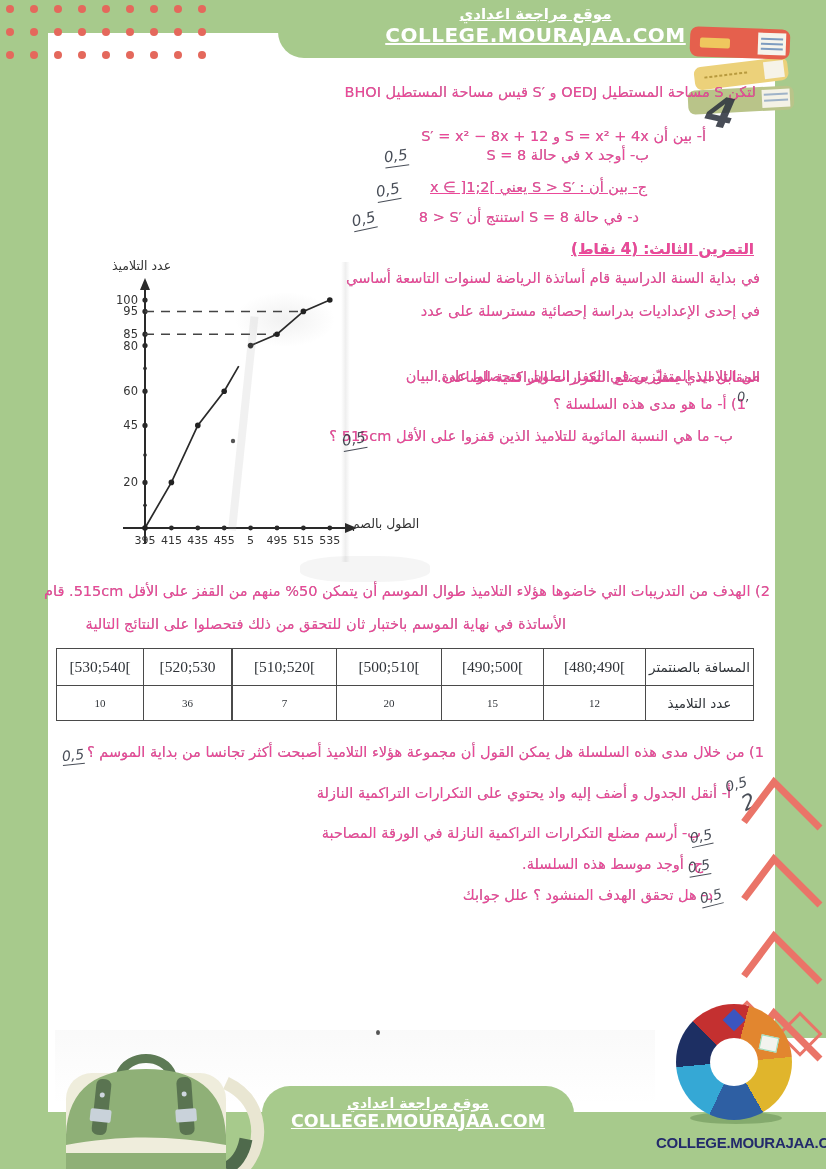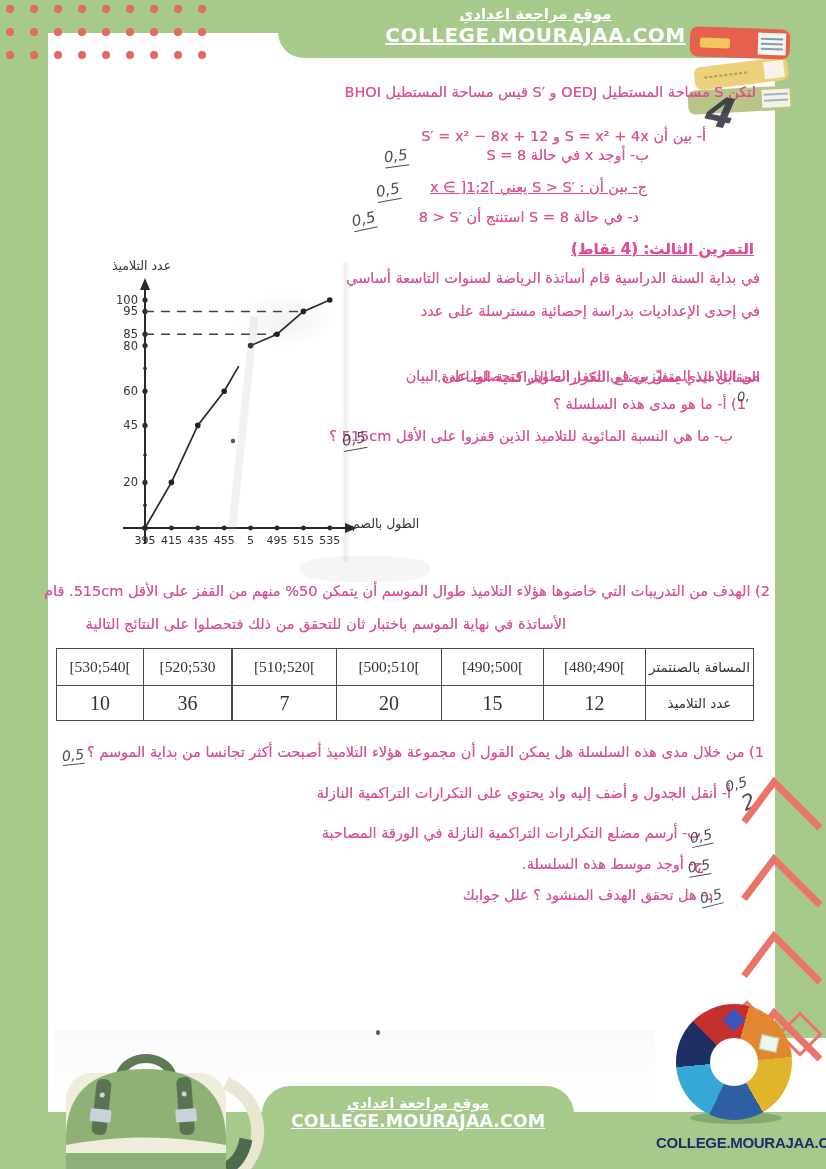--- a/index.html
+++ b/index.html
@@ -40,21 +40,21 @@
   .smudge1{position:absolute;left:235px;top:292px;width:100px;height:55px;
         background:radial-gradient(closest-side,rgba(120,120,120,.10),transparent);}
   .smudge2{position:absolute;left:300px;top:556px;width:130px;height:26px;background:rgba(120,120,120,.07);border-radius:40%;}
   .smudge3{position:absolute;left:55px;top:1030px;width:600px;height:75px;
         background:linear-gradient(rgba(150,150,150,.05),transparent);}
   .speck{position:absolute;left:376px;top:1030px;width:4px;height:5px;background:#555;border-radius:50%;}
   
   .scanTable{position:absolute;border-collapse:collapse;}
   .scanTable td{border:1.4px solid #4a4a4a;text-align:center;vertical-align:middle;color:#2f3338;}
   .tc-int{font-family:"Liberation Serif",serif;font-size:15.5px;direction:ltr;height:34px;}
-  .tc-num{font-family:"Liberation Serif",serif;font-size:20px;direction:ltr;height:32px;}
+  .tc-num{font-family:"Liberation Serif",serif;font-size:11px;direction:ltr;height:32px;}
   .tc-ar{font-size:13.5px;direction:rtl;}
   
   .chart{position:absolute;left:90px;top:256px;width:340px;height:320px;}
   .chart .ylab{position:absolute;left:22px;top:2px;font-size:12.5px;color:#333;direction:rtl;}
   .chart .xlab{position:absolute;left:262px;top:260px;font-size:12.5px;color:#333;direction:rtl;white-space:nowrap;}
 </style>
 </head>
 <body>
 
 <div class="page">

